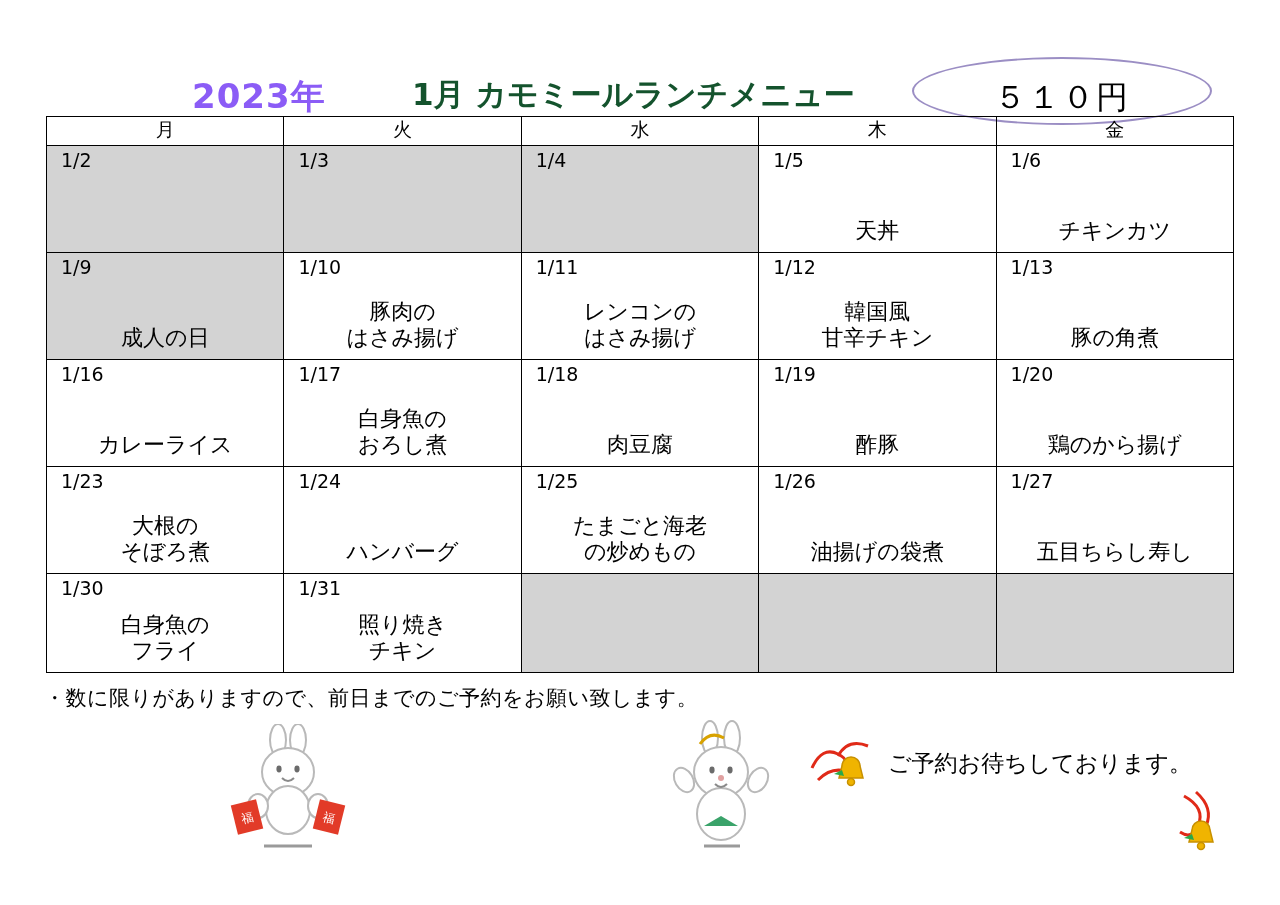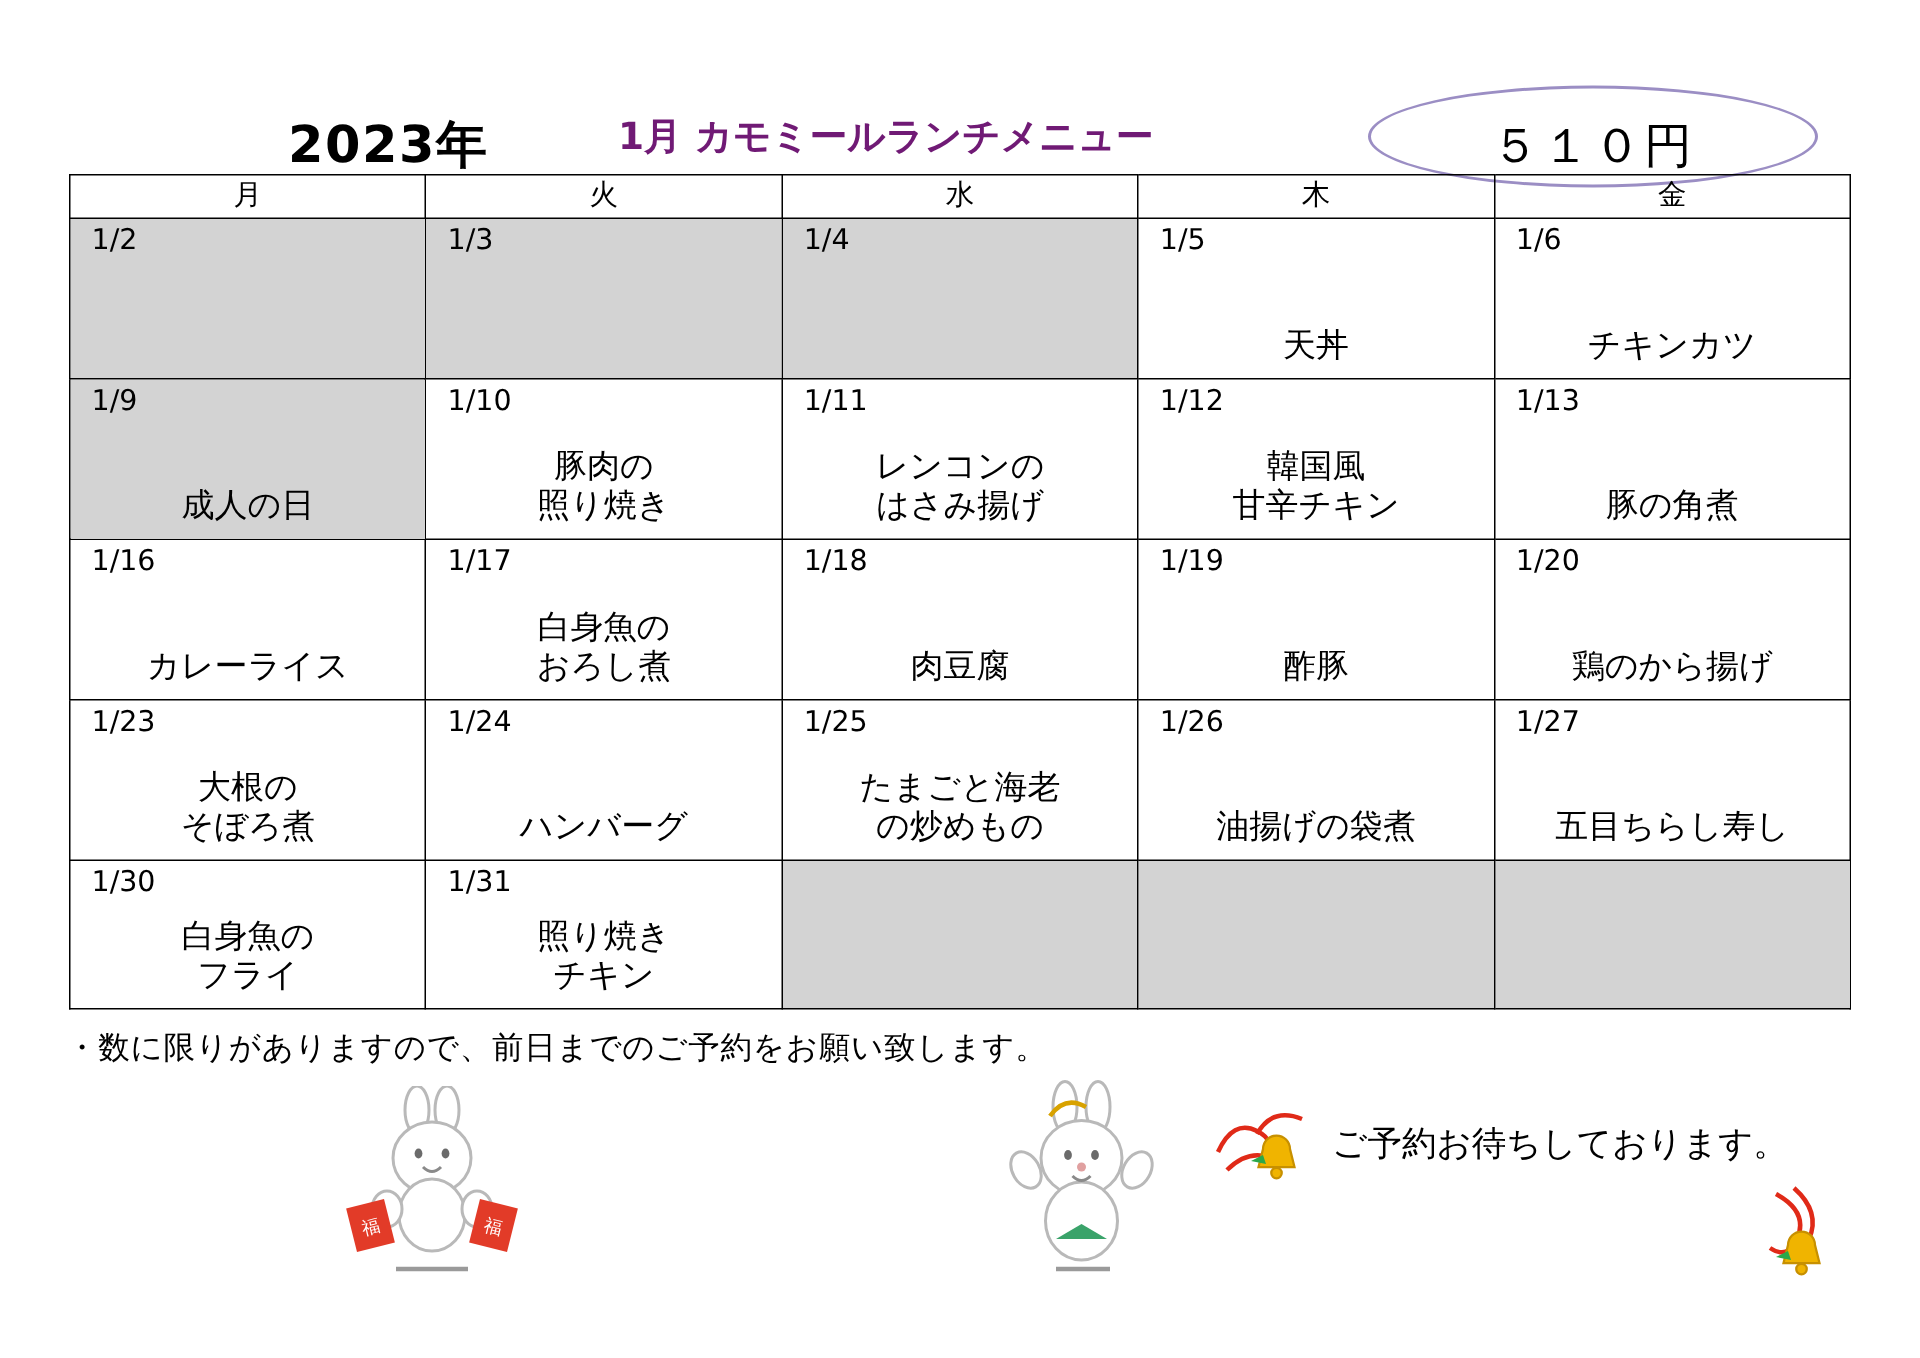--- a/index.html
+++ b/index.html
@@ -23,31 +23,31 @@
     left: 0;
     width: 1280px;
     height: 72px;
   }
   .title-year {
     position: absolute;
     left: 192px;
     top: 44px;
     font-size: 34px;
     font-weight: bold;
-    color: #000000;
+    color: #8b5cf6;
     letter-spacing: 1px;
     font-family: "DejaVu Sans", sans-serif;
   }
   .title-main {
     position: absolute;
     left: 412px;
     top: 44px;
-    font-size: 25px;
+    font-size: 31px;
     font-weight: bold;
-    color: #701a75;
+    color: #14532d;
     letter-spacing: 0px;
     font-family: "DejaVu Sans", sans-serif;
     white-space: nowrap;
   }
   .price-oval {
     position: absolute;
     left: 912px;
     top: 27px;
     width: 300px;
     height: 68px;
@@ -191,21 +191,21 @@
       </td>
     </tr>
     <tr>
       <td class="filled">
         <span class="daynum">1/9</span>
         <span class="menu">成人の日</span>
       </td>
       <td>
         <span class="daynum">1/10</span>
         <span class="menu">豚肉の
-照り焼き</span>
+はさみ揚げ</span>
       </td>
       <td>
         <span class="daynum">1/11</span>
         <span class="menu">レンコンの
 はさみ揚げ</span>
       </td>
       <td>
         <span class="daynum">1/12</span>
         <span class="menu">韓国風
 甘辛チキン</span>

